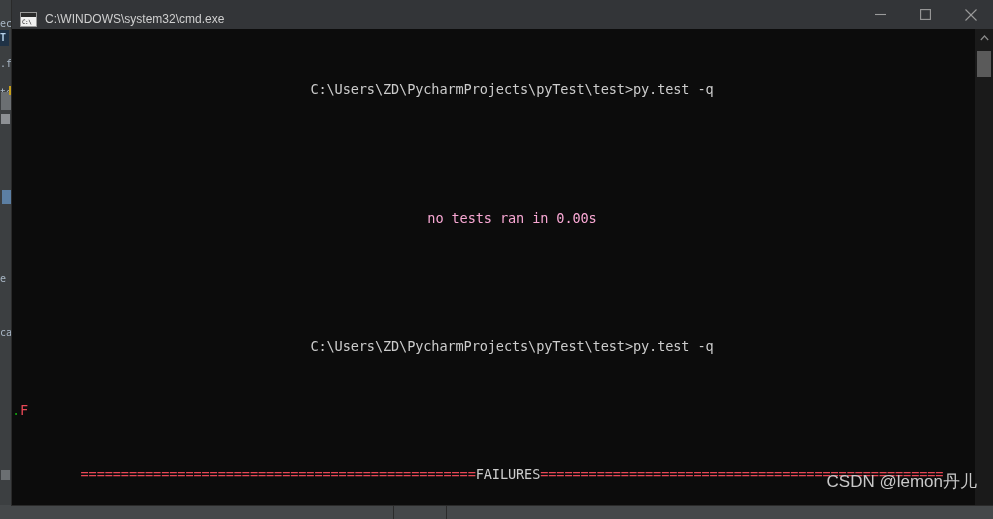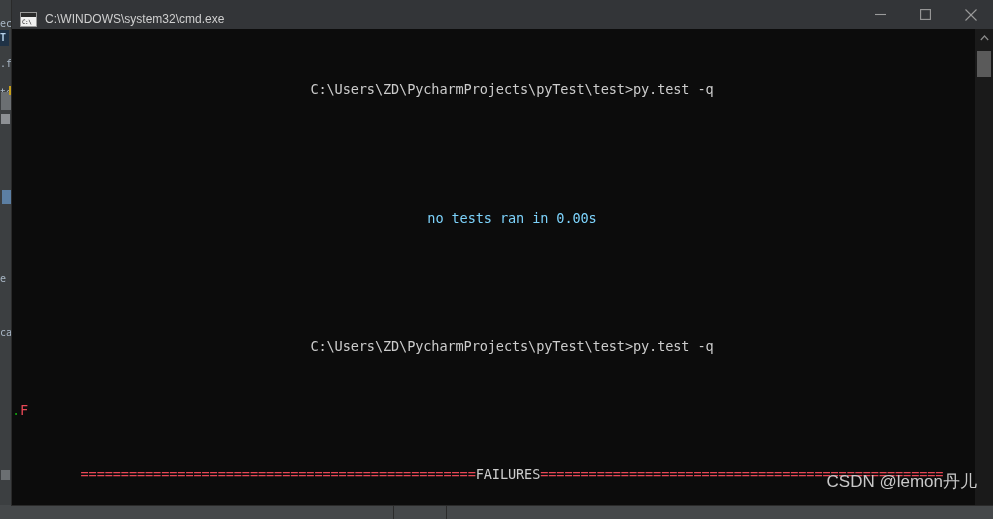--- a/index.html
+++ b/index.html
@@ -156,21 +156,21 @@
     font-size: 13.6px;
     line-height: 16.05px;
     letter-spacing: -0.12px;
     color: #cccccc;
     white-space: pre;
   }
   .line { height: 16.05px; }
   .c-white  { color: #cccccc; }
   .c-red    { color: #e74856; }
   .c-green2 { color: #13a10e; }
-  .c-yellow { color: #7dd3fc; }
+  .c-yellow { color: #f9a8d4; }
 
   
   #scroll {
     position: absolute;
     right: 0;
     top: 29px;
     width: 18px;
     height: 476px;
     background: #1a1a1a;
   }

